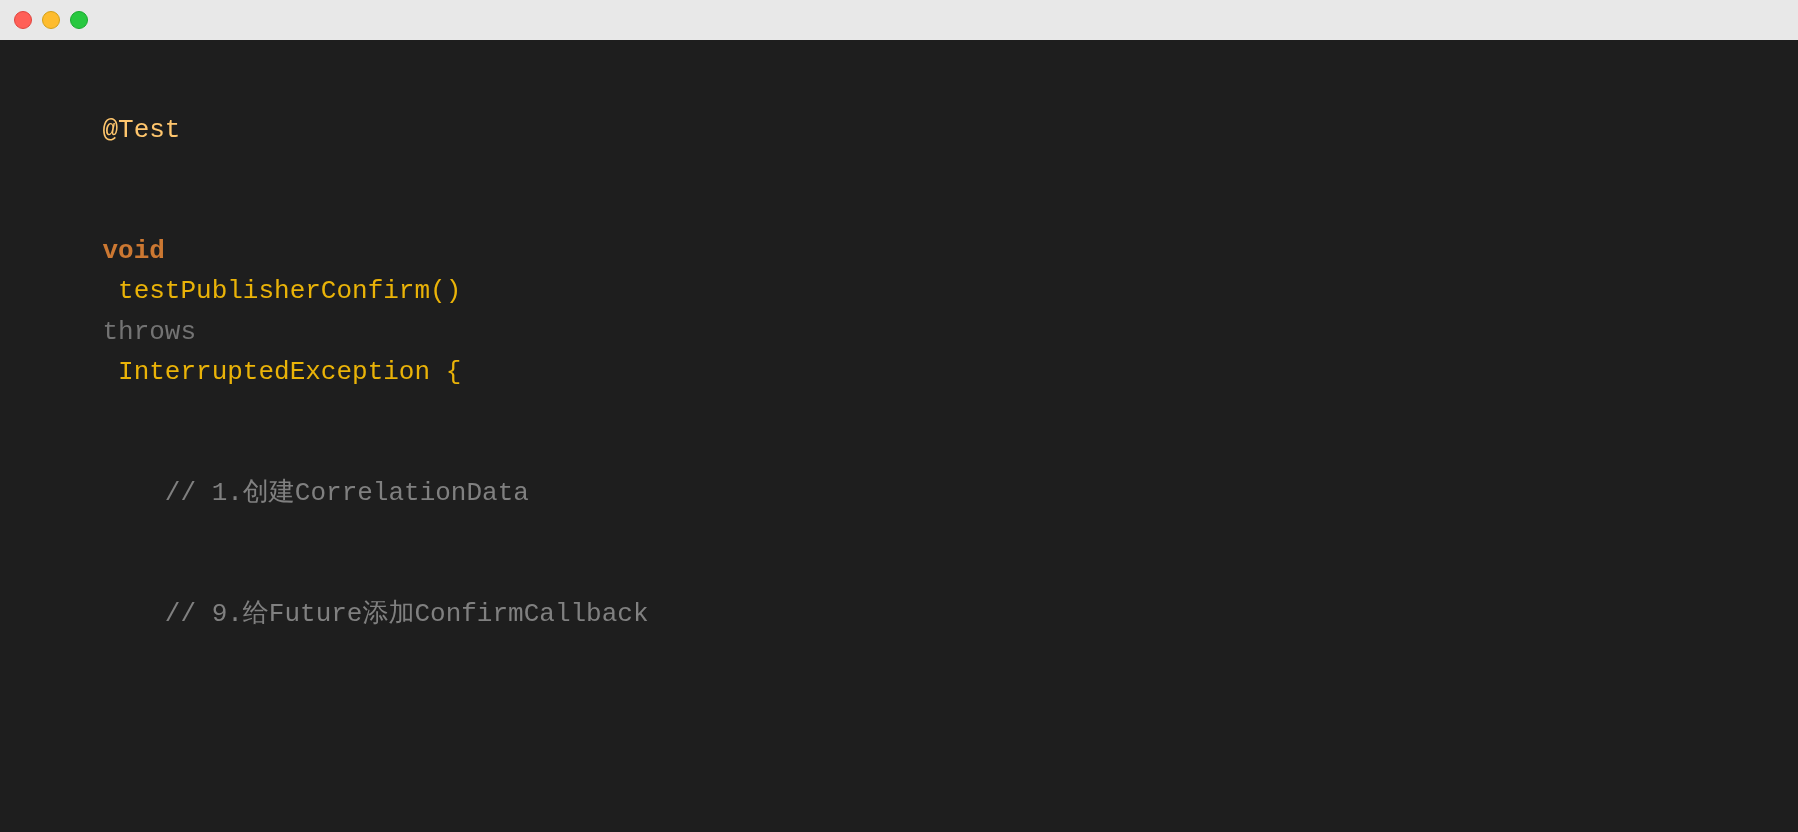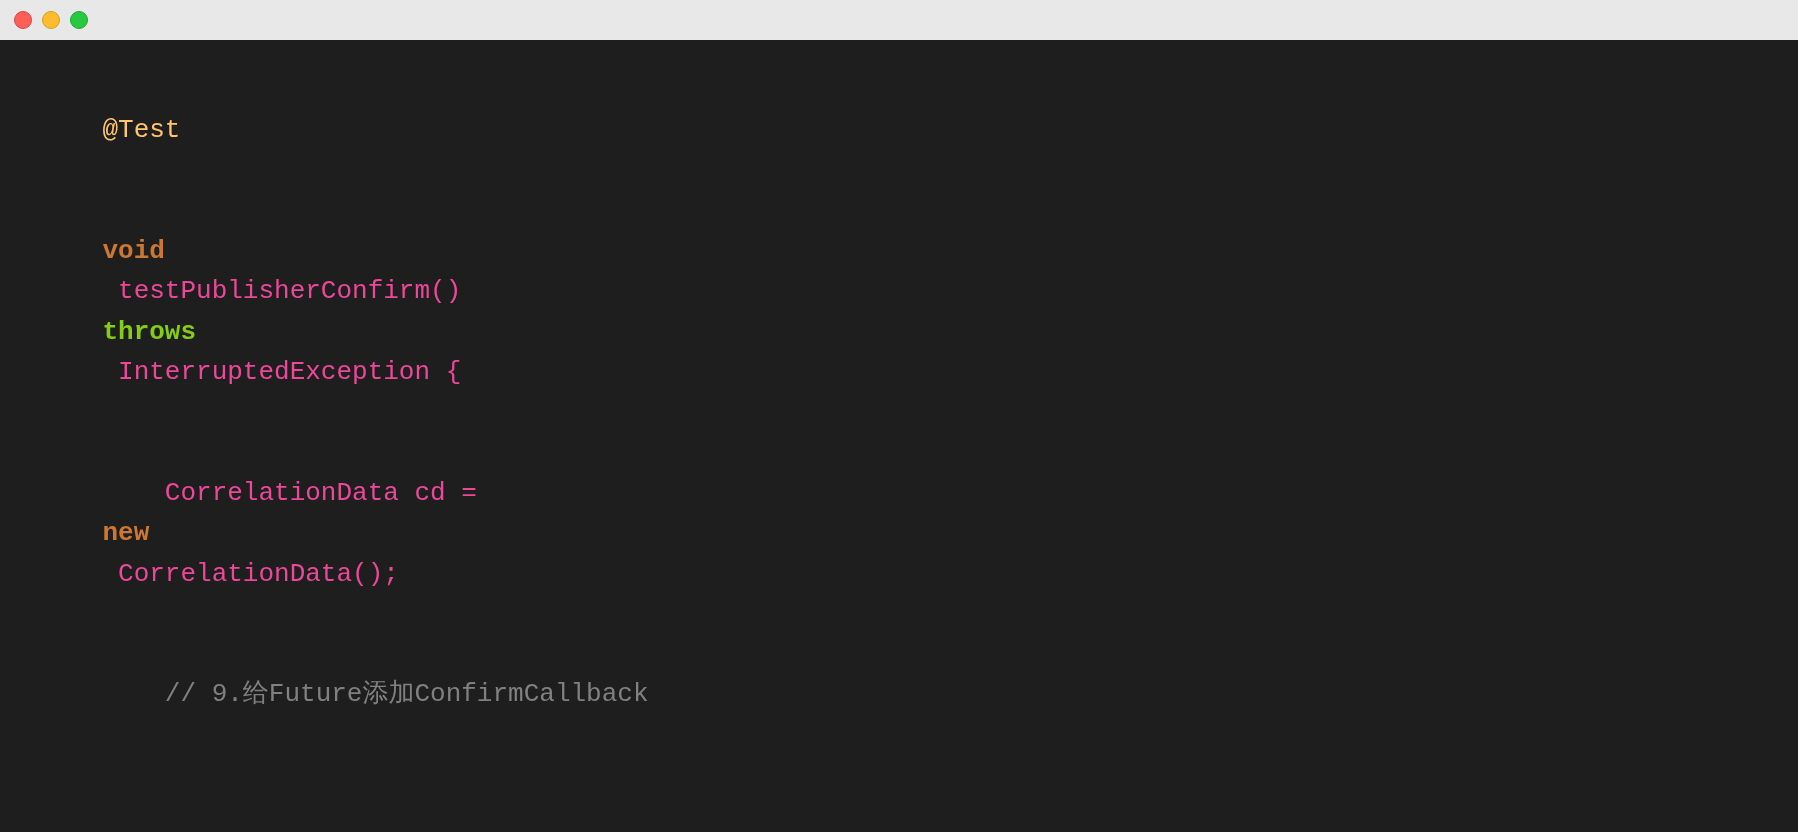--- a/index.html
+++ b/index.html
@@ -46,22 +46,22 @@
     }
 
     .code-line {
       white-space: pre;
       display: block;
     }
 
     
     .c-annotation { color: #ffc66d; } 
     .c-keyword { color: #cc7832; font-weight: bold; font-family: Liberation Mono, monospace; } 
-    .c-throws { color: #84cc16; font-weight: bold; }
-    .c-plain { color: #ec4899; }
+    .c-throws { color: #737373; font-weight: normal; }
+    .c-plain { color: #eab308; }
     .c-comment-cn { color: #808080; }
   </style>
 </head>
 <body>
 
 <div class="title-bar">
   <span class="traffic-light traffic-close"></span>
   <span class="traffic-light traffic-minimize"></span>
   <span class="traffic-light traffic-maximize"></span>
 </div>
@@ -72,24 +72,22 @@
     <span class="c-annotation">@Test</span>
   </span>
 
   <span class="code-line">
     <span class="c-keyword">void</span>
     <span class="c-plain"> testPublisherConfirm() </span>
     <span class="c-throws">throws</span>
     <span class="c-plain"> InterruptedException {</span>
   </span>
 
+  <span class="code-line">
+    <span class="c-comment-cn">    // 1.创建CorrelationData</span>
+  </span>
 
-  <span class="code-line">
-    <span class="c-plain">    CorrelationData cd = </span>
-    <span class="c-keyword">new</span>
-    <span class="c-plain"> CorrelationData();</span>
-  </span>
 
   <span class="code-line">
     <span class="c-comment-cn">    // 9.给Future添加ConfirmCallback</span>
   </span>
 
 </div>
 
 </body></html>

